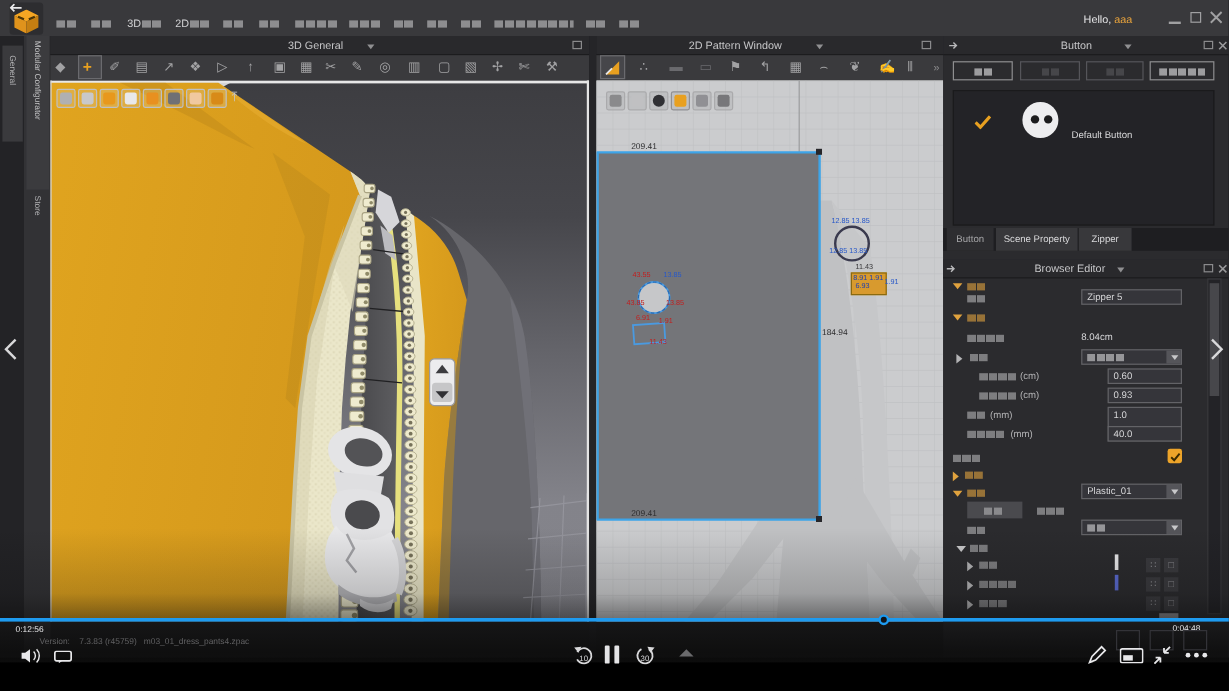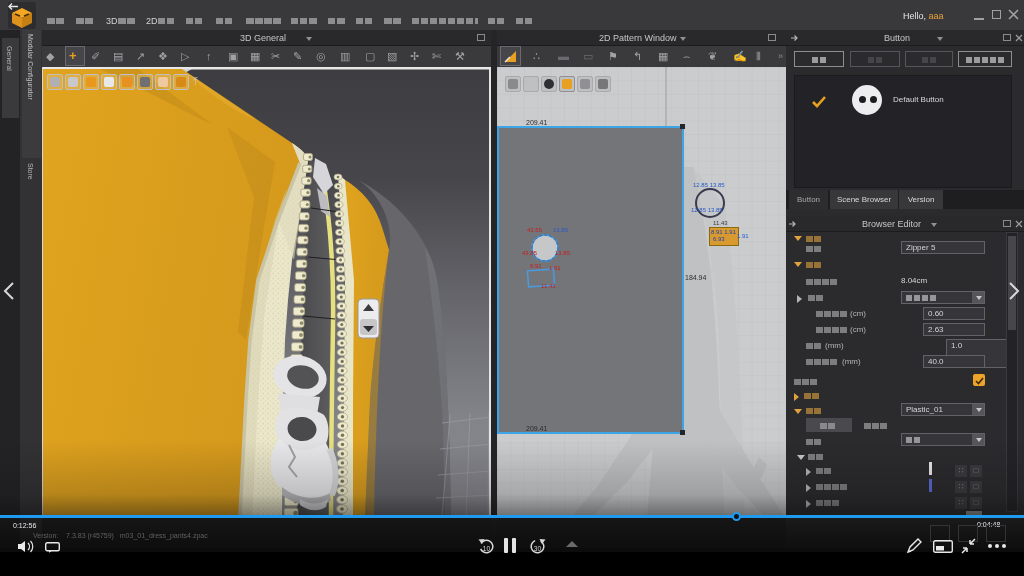--- a/index.html
+++ b/index.html
@@ -342,21 +342,21 @@
       <div class="abs" style="left:176px;top:77px;width:10px;height:10px;background:#d88a18;border-radius:2px"></div>
       <div class="abs" style="left:193px;top:75px;width:13px;height:13px;color:#c8c8ca;font-size:11px">⤒</div>
     </div>
 
   <div class="abs" style="left:42px;top:67px;width:1px;height:451px;background:#d8d8d8"></div>
   <div class="abs" style="left:489px;top:67px;width:2px;height:451px;background:#e4e4e4"></div>
 
   <div class="abs" style="left:491px;top:30px;width:6px;height:518px;background:#252528"></div>
 
   <div class="abs panelbar" style="left:497px;top:30px;width:289px;height:16px"></div>
-  <div class="abs ttl" style="left:599px;top:33px">2D Pattern Window</div>
+  <div class="abs ttl" style="left:574px;top:33px">2D Pattern Window</div>
   <div class="abs" style="left:680px;top:37px;width:0;height:0;border-left:3px solid transparent;border-right:3px solid transparent;border-top:4px solid #909092"></div>
   <div class="abs" style="left:768px;top:34px;width:8px;height:7px;border:1px solid #8a8a8c"></div>
   <div class="abs tb" style="left:497px;top:46px;width:289px;height:21px"></div>
   <div id="tb2d">
       <div class="abs" style="left:500px;top:46px;width:21px;height:20px;background:#46464a;border:1px solid #6a6a6e"></div>
       <svg class="abs" style="left:504px;top:50px" width="13" height="13">
         <path d="M1,12 L12,12 L12,1 Z" fill="#e8a020"></path>
         <path d="M1,12 L6,7" stroke="#e8e8ea" stroke-width="1.5"></path>
       </svg>
       <div class="abs" style="left:533px;top:50px;color:#a2a2a4;font-size:11px;line-height:12px">∴</div>
@@ -458,26 +458,26 @@
   <div class="abs" style="left:905px;top:51px;width:48px;height:16px;border:1px solid #55555a;color:#58585c;font-size:8px;text-align:center;line-height:15px"><span class="c7" style="width:15px"></span></div>
   <div class="abs" style="left:958px;top:51px;width:54px;height:16px;border:1px solid #8e8e90;color:#e8e8ea;font-size:8px;text-align:center;line-height:15px"><span class="c7" style="width:39px"></span></div>
 
   <div class="abs" style="left:794px;top:75px;width:218px;height:113px;background:#232327;border:1px solid #1a1a1c"></div>
   <svg class="abs" style="left:812px;top:96px" width="14" height="12" viewBox="0 0 14 12">
       <path d="M1 6 L5 10 L13 1" stroke="#e8a020" stroke-width="2.6" fill="none"></path>
     </svg>
   <div class="abs" style="left:852px;top:85px;width:30px;height:30px;border-radius:50%;background:#ededef"></div>
   <div class="abs" style="left:859px;top:96px;width:7px;height:7px;border-radius:50%;background:#1c1c1e"></div>
   <div class="abs" style="left:870px;top:96px;width:7px;height:7px;border-radius:50%;background:#1c1c1e"></div>
-  <div class="abs" style="left:893px;top:95px;font-size:8px;color:#d8d8da">Default Button</div>
+  <div class="abs" style="left:893px;top:108px;font-size:8px;color:#d8d8da">Default Button</div>
 
   <div class="abs" style="left:786px;top:190px;width:238px;height:19px;background:#1e1e21"></div>
   <div class="abs" style="left:789px;top:190px;width:39px;height:19px;background:#2d2d30;color:#a6a6a8;font-size:8px;text-align:center;line-height:19px">Button</div>
-  <div class="abs" style="left:830px;top:190px;width:68px;height:19px;background:#38383b;color:#d8d8da;font-size:8px;text-align:center;line-height:19px">Scene Browser</div>
-  <div class="abs" style="left:899px;top:190px;width:44px;height:19px;background:#38383b;color:#d8d8da;font-size:8px;text-align:center;line-height:19px">Version</div>
+  <div class="abs" style="left:830px;top:190px;width:68px;height:19px;background:#38383b;color:#d8d8da;font-size:8px;text-align:center;line-height:19px">Scene Property</div>
+  <div class="abs" style="left:899px;top:190px;width:44px;height:19px;background:#38383b;color:#d8d8da;font-size:8px;text-align:center;line-height:19px">Zipper</div>
 
   <div class="abs panelbar" style="left:786px;top:216px;width:238px;height:16px"></div>
   <div class="abs ttl" style="left:862px;top:219px">Browser Editor</div>
   <div class="abs" style="left:931px;top:223px;width:0;height:0;border-left:3px solid transparent;border-right:3px solid transparent;border-top:4px solid #909092"></div>
   <div class="abs" style="left:1003px;top:220px;width:8px;height:7px;border:1px solid #8a8a8c"></div>
   <svg class="abs" style="left:1015px;top:220px" width="8" height="8" viewBox="0 0 8 8">
       <path d="M1 1 L7 7 M7 1 L1 7" stroke="#9a9a9c" stroke-width="1.3"></path>
     </svg>
   <div id="props">
       <div class="abs" style="left:794px;top:236px;width:0;height:0;border-left:4px solid transparent;border-right:4px solid transparent;border-top:5px solid #e0a23e"></div>
@@ -491,24 +491,24 @@
       <div class="abs" style="left:797px;top:295px;width:0;height:0;border-top:4px solid transparent;border-bottom:4px solid transparent;border-left:5px solid #b4b4b6"></div>
       <div class="lab" style="left:808px;top:293px"><span class="c7" style="width:15px;background:repeating-linear-gradient(90deg,currentColor 0 7px,transparent 7px 8px)"></span></div>
       <div class="field" style="left:901px;top:291px;width:84px;height:13px"><span class="c7" style="width:31px"></span></div>
       <div class="abs" style="left:972px;top:292px;width:12px;height:11px;background:#55555a"></div>
       <div class="abs" style="left:976px;top:296px;width:0;height:0;border-left:3px solid transparent;border-right:3px solid transparent;border-top:4px solid #c8c8ca"></div>
       <div class="lab" style="left:816px;top:309px"><span class="c7" style="width:31px;background:repeating-linear-gradient(90deg,currentColor 0 7px,transparent 7px 8px)"></span></div>
       <div class="lab" style="left:850px;top:309px">(cm)</div>
       <div class="field" style="left:923px;top:307px;width:62px;height:13px">0.60</div>
       <div class="lab" style="left:816px;top:325px"><span class="c7" style="width:31px;background:repeating-linear-gradient(90deg,currentColor 0 7px,transparent 7px 8px)"></span></div>
       <div class="lab" style="left:850px;top:325px">(cm)</div>
-      <div class="field" style="left:923px;top:323px;width:62px;height:13px">2.63</div>
+      <div class="field" style="left:923px;top:323px;width:62px;height:13px">0.93</div>
       <div class="lab" style="left:806px;top:341px"><span class="c7" style="width:15px;background:repeating-linear-gradient(90deg,currentColor 0 7px,transparent 7px 8px)"></span></div>
       <div class="lab" style="left:825px;top:341px">(mm)</div>
-      <div class="field" style="left:946px;top:339px;width:62px;height:29px">1.0</div>
+      <div class="field" style="left:923px;top:339px;width:62px;height:29px">1.0</div>
       <div class="lab" style="left:806px;top:357px"><span class="c7" style="width:31px;background:repeating-linear-gradient(90deg,currentColor 0 7px,transparent 7px 8px)"></span></div>
       <div class="lab" style="left:842px;top:357px">(mm)</div>
       <div class="field" style="left:923px;top:355px;width:62px;height:13px">40.0</div>
       <div class="lab" style="left:794px;top:377px"><span class="c7" style="width:23px;background:repeating-linear-gradient(90deg,currentColor 0 7px,transparent 7px 8px)"></span></div>
       <div class="abs" style="left:973px;top:374px;width:12px;height:12px;background:#eda429;border-radius:2px"></div>
       <svg class="abs" style="left:975px;top:377px" width="9" height="8">
         <path d="M1 4 L3.5 6.5 L8 1" stroke="#3a2a00" stroke-width="1.6" fill="none"></path>
       </svg>
       <div class="abs" style="left:794px;top:393px;width:0;height:0;border-top:4px solid transparent;border-bottom:4px solid transparent;border-left:5px solid #e0a23e"></div>
       <div class="olab" style="left:804px;top:391px"><span class="c7" style="width:15px;background:repeating-linear-gradient(90deg,currentColor 0 7px,transparent 7px 8px)"></span></div>

